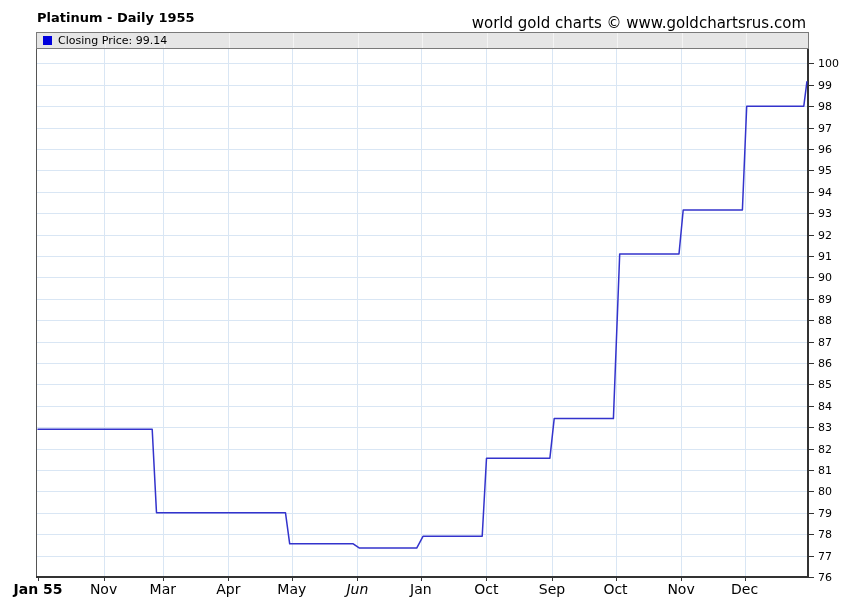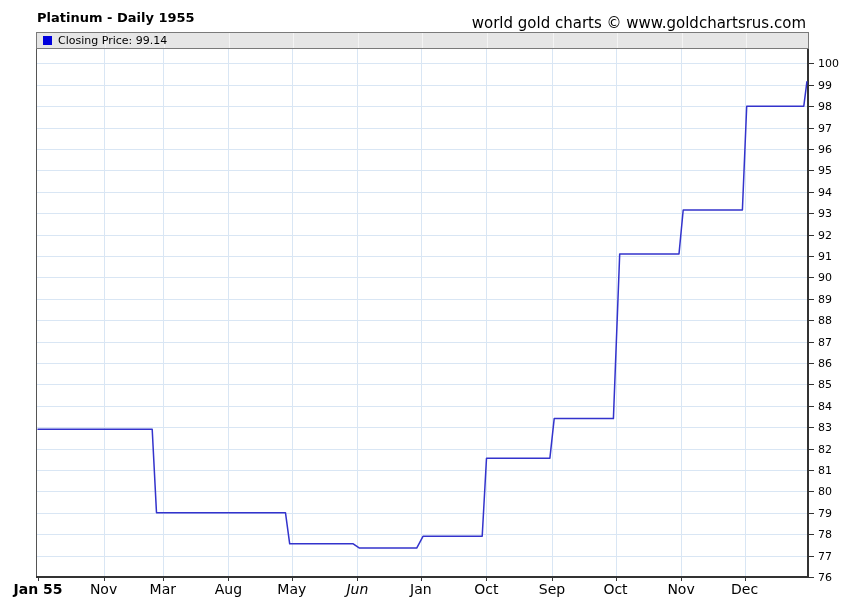--- a/index.html
+++ b/index.html
@@ -150,21 +150,21 @@
         <div class="ylab" style="top: 111px;">96</div>
         <div class="ylab" style="top: 89.6px;">97</div>
         <div class="ylab" style="top: 68.2px;">98</div>
         <div class="ylab" style="top: 46.8px;">99</div>
         <div class="ylab" style="top: 25.4px;">100</div>
       </div>
     <div id="xlabels">
         <div class="xlab bold" style="left: -28px;">Jan 55</div>
         <div class="xlab" style="left: 37.5769px;">Nov</div>
         <div class="xlab" style="left: 96.8077px;">Mar</div>
-        <div class="xlab" style="left: 162.385px;">Aug</div>
+        <div class="xlab" style="left: 162.385px;">Apr</div>
         <div class="xlab" style="left: 225.846px;">May</div>
         <div class="xlab" style="left: 291.423px; font-style: italic;">Jun</div>
         <div class="xlab" style="left: 354.885px;">Jan</div>
         <div class="xlab" style="left: 420.462px;">Oct</div>
         <div class="xlab" style="left: 486.038px;">Sep</div>
         <div class="xlab" style="left: 549.5px;">Oct</div>
         <div class="xlab" style="left: 615.077px;">Nov</div>
         <div class="xlab" style="left: 678.538px;">Dec</div>
       </div>
   </div>

